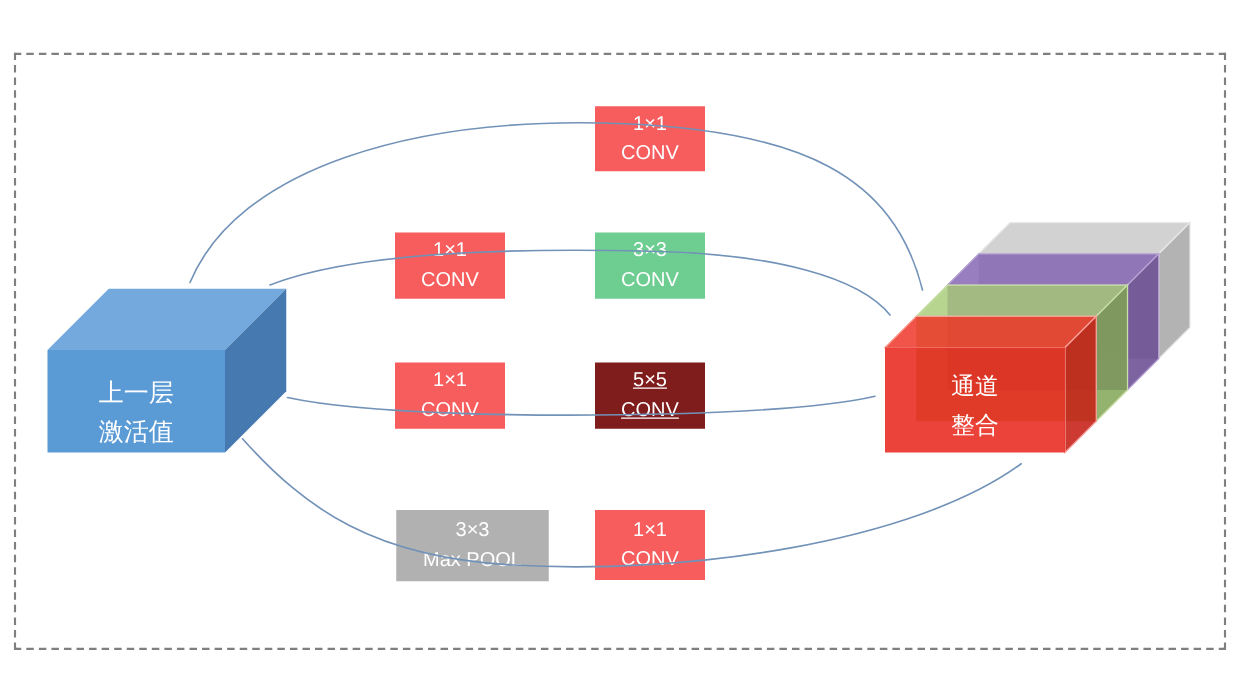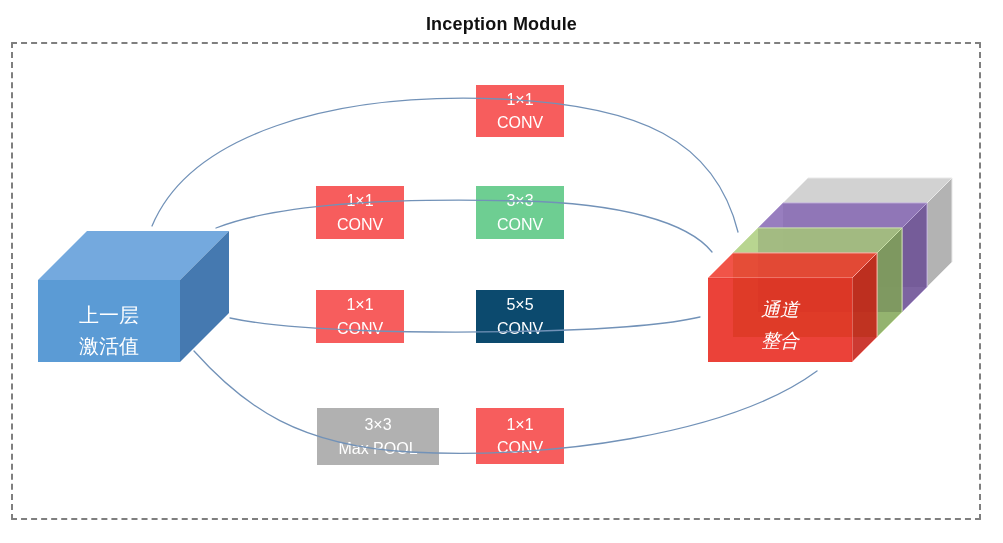--- a/index.html
+++ b/index.html
@@ -19,35 +19,34 @@
   #shapes-layer{z-index:1;}
   #lines-layer{z-index:3;pointer-events:none;}
   .node{
     position:absolute;z-index:2;display:flex;flex-direction:column;
     align-items:center;justify-content:center;color:#ffffff;
     font-size:16px;line-height:1.45;text-align:center;
   }
   .node .ln{white-space:nowrap;}
   .conv-red{background:#f75d5d;}
   .conv-green{background:#6ece92;}
-  .conv-purple{background:#0c4a6e;}
+  .conv-purple{background:#7f1d1d;text-decoration:underline;}
   .pool-gray{background:#b1b1b1;}
   .cube-label{
     position:absolute;z-index:2;display:flex;flex-direction:column;
     align-items:center;justify-content:flex-end;color:#ffffff;text-align:center;
   }
   #input-cube-label{left:38px;top:282px;width:142px;height:80px;font-size:20px;line-height:1.55;}
-  #output-cube-label{left:708px;top:290px;width:144px;height:66px;font-size:19px;line-height:1.6;font-style:italic;}
+  #output-cube-label{left:708px;top:290px;width:144px;height:66px;font-size:19px;line-height:1.6;}
 </style>
 </head>
 <body>
 
 <div id="stage">
 
-  <div id="diagram-title">Inception Module</div>
   <div id="diagram-border"></div>
 
   <svg id="shapes-layer" width="1003" height="543" viewBox="0 0 1003 543">
 
     <g>
       <polygon points="38,280 87,231 229,231 180,280" fill="#74a9de"></polygon>
       <polygon points="180,280 229,231 229,313 180,362" fill="#4579b0"></polygon>
       <polygon points="38,280 180,280 180,362 38,362" fill="#5b9bd5"></polygon>
     </g>
 

